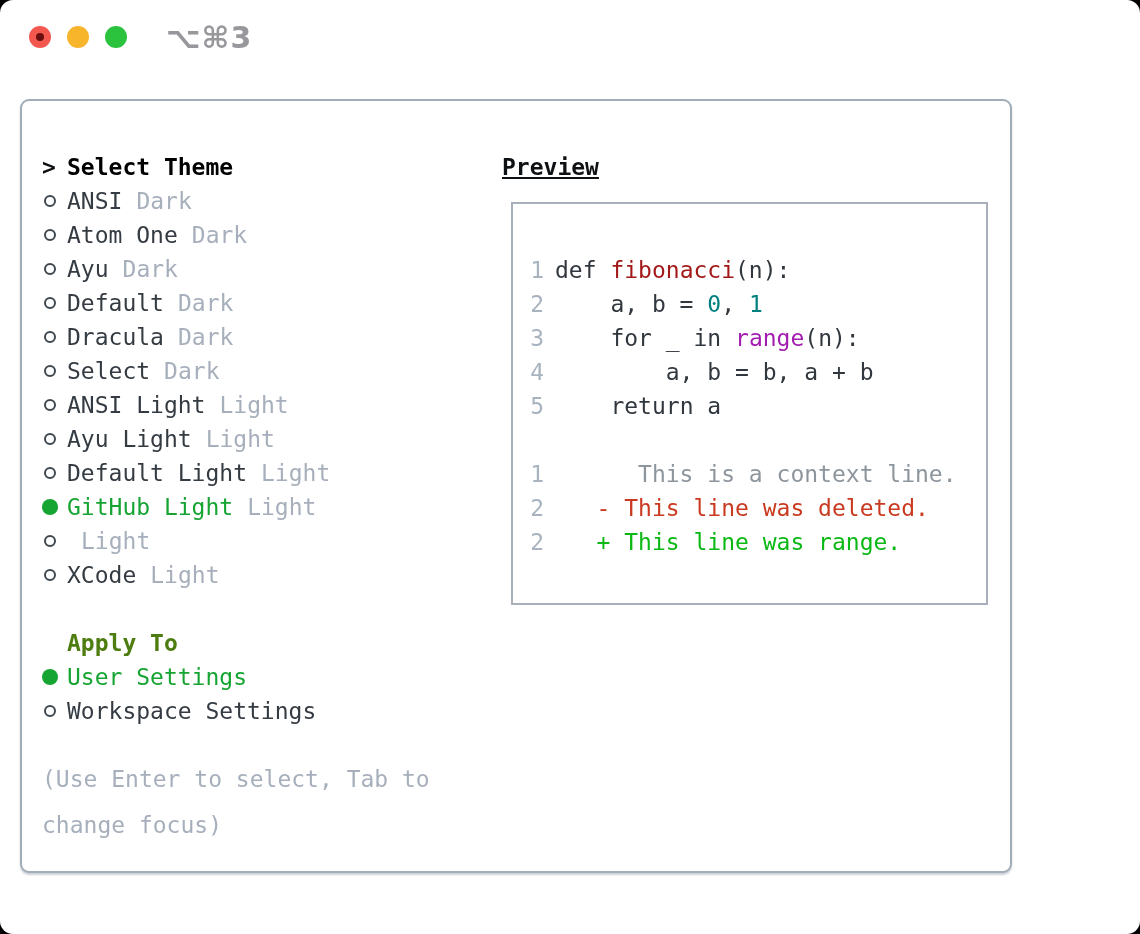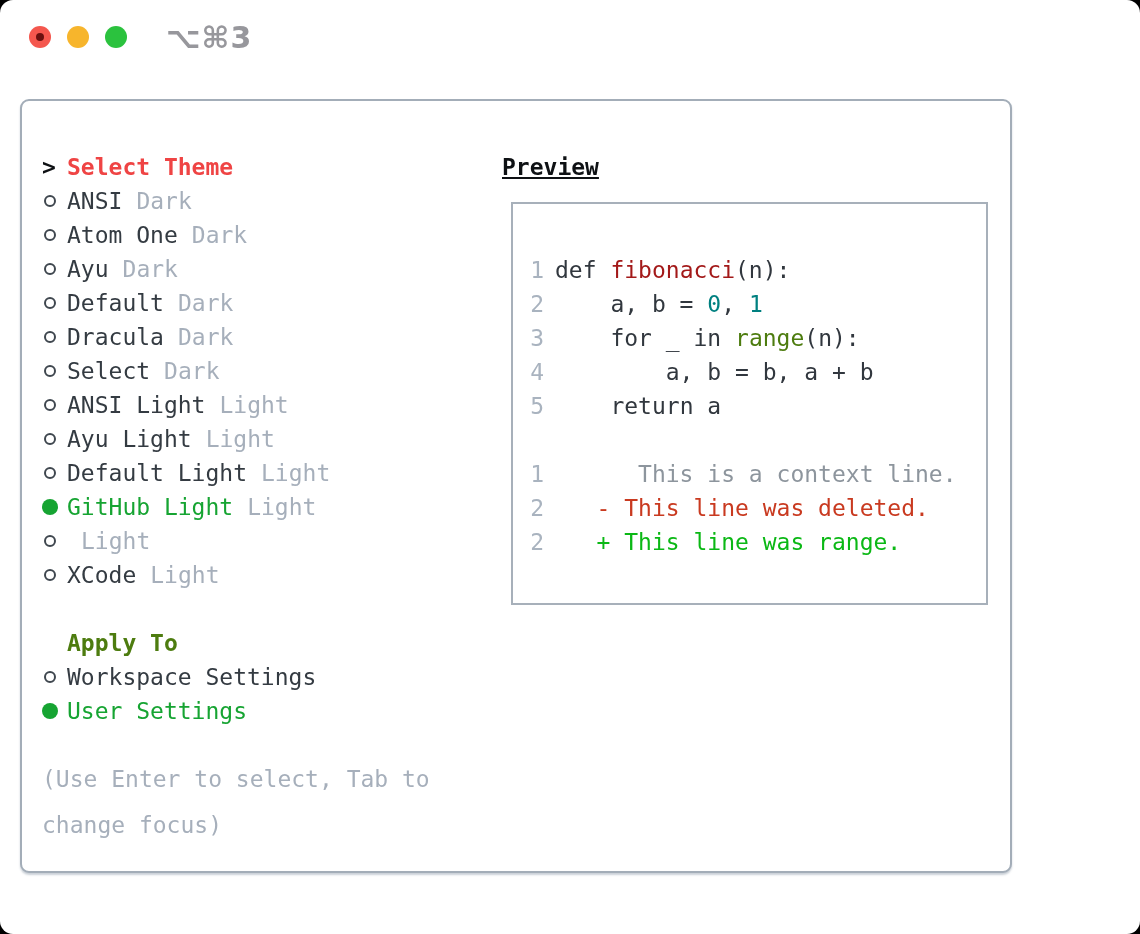--- a/index.html
+++ b/index.html
@@ -26,21 +26,21 @@
     position:absolute; left:20px; top:99px; width:992px; height:774px;
     border:2px solid #a3adb8; border-radius:9px; background:#fff;
     box-shadow:0 2px 2px rgba(140,152,168,.45);
   }
   .sidebar { position:absolute; left:20px; top:49px; font-size:23px; line-height:34px; }
   .row { height:34px; display:flex; align-items:center; white-space:pre; }
   .marker { flex:0 0 25px; width:25px; display:flex; align-items:center; }
   .prompt-char { font-weight:700; color:#0e1114; }
   .radio { width:12px; height:12px; border:2.5px solid #3f474f; border-radius:50%; margin-left:2px; }
   .radio-sel { width:16px; height:16px; border:none; background:#16a432; border-radius:50%; margin-left:0; }
-  .heading { font-weight:700; color:#ef4444; }
+  .heading { font-weight:700; color:#000000; }
   .subheading { color:#4d7c0f; }
   .opt-label { color:#343b42; }
   .opt-label.green { color:#16a432; }
   .variant { color:#a6afbb; margin-left:14px; }
   .apply-section { margin-top:34px; }
   .help { margin-top:34px; color:#a6afbb; }
   .help div { height:34px; display:flex; align-items:center;margin-top:12px; }
   
   .preview-heading {
     position:absolute; left:480px; top:49px; height:34px; display:flex; align-items:center;
@@ -50,21 +50,21 @@
     position:absolute; left:489px; top:101px; width:477px; height:403px;
     border:2px solid #a7b0ba; background:#fff;
   }
   .code-block { padding:49px 0 0 17px; font-size:23px; }
   .code-line { height:34px; display:flex; align-items:center; white-space:pre; }
   .ln { flex:0 0 14px; width:14px; text-align:right; color:#a9b3bf; margin-right:11px; }
   .tok-plain   { color:#31373e; }
   .tok-keyword { color:#31373e; }
   .tok-title   { color:#a31919; }
   .tok-number  { color:#008080; }
-  .tok-builtin { color:#4d7c0f; }
+  .tok-builtin { color:#a21caf; }
   .tok-context { color:#8d959d; }
   .tok-deleted { color:#c93a20; }
   .tok-added   { color:#0bb815; }
 </style>
 </head>
 <body>
 
 <div class="window">
 
   <div class="titlebar">
@@ -96,22 +96,22 @@
           <div class="row"><span class="marker"><span class="radio"></span></span><span class="variant">Light</span></div>
           <div class="row"><span class="marker"><span class="radio"></span></span><span class="opt-label">XCode</span><span class="variant">Light</span></div>
         </div>
 
       <div class="apply-section">
         <div class="row">
           <span class="marker"></span>
           <span class="heading subheading">Apply To</span>
         </div>
         <div>
+            <div class="row"><span class="marker"><span class="radio-sel"></span></span><span class="opt-label green">User Settings</span></div>
             <div class="row"><span class="marker"><span class="radio"></span></span><span class="opt-label">Workspace Settings</span></div>
-            <div class="row"><span class="marker"><span class="radio-sel"></span></span><span class="opt-label green">User Settings</span></div>
           </div>
       </div>
 
       <div class="help">
         <div>(Use Enter to select, Tab to</div>
         <div>change focus)</div>
       </div>
     </div>
 
     <div class="preview-heading">Preview</div>

